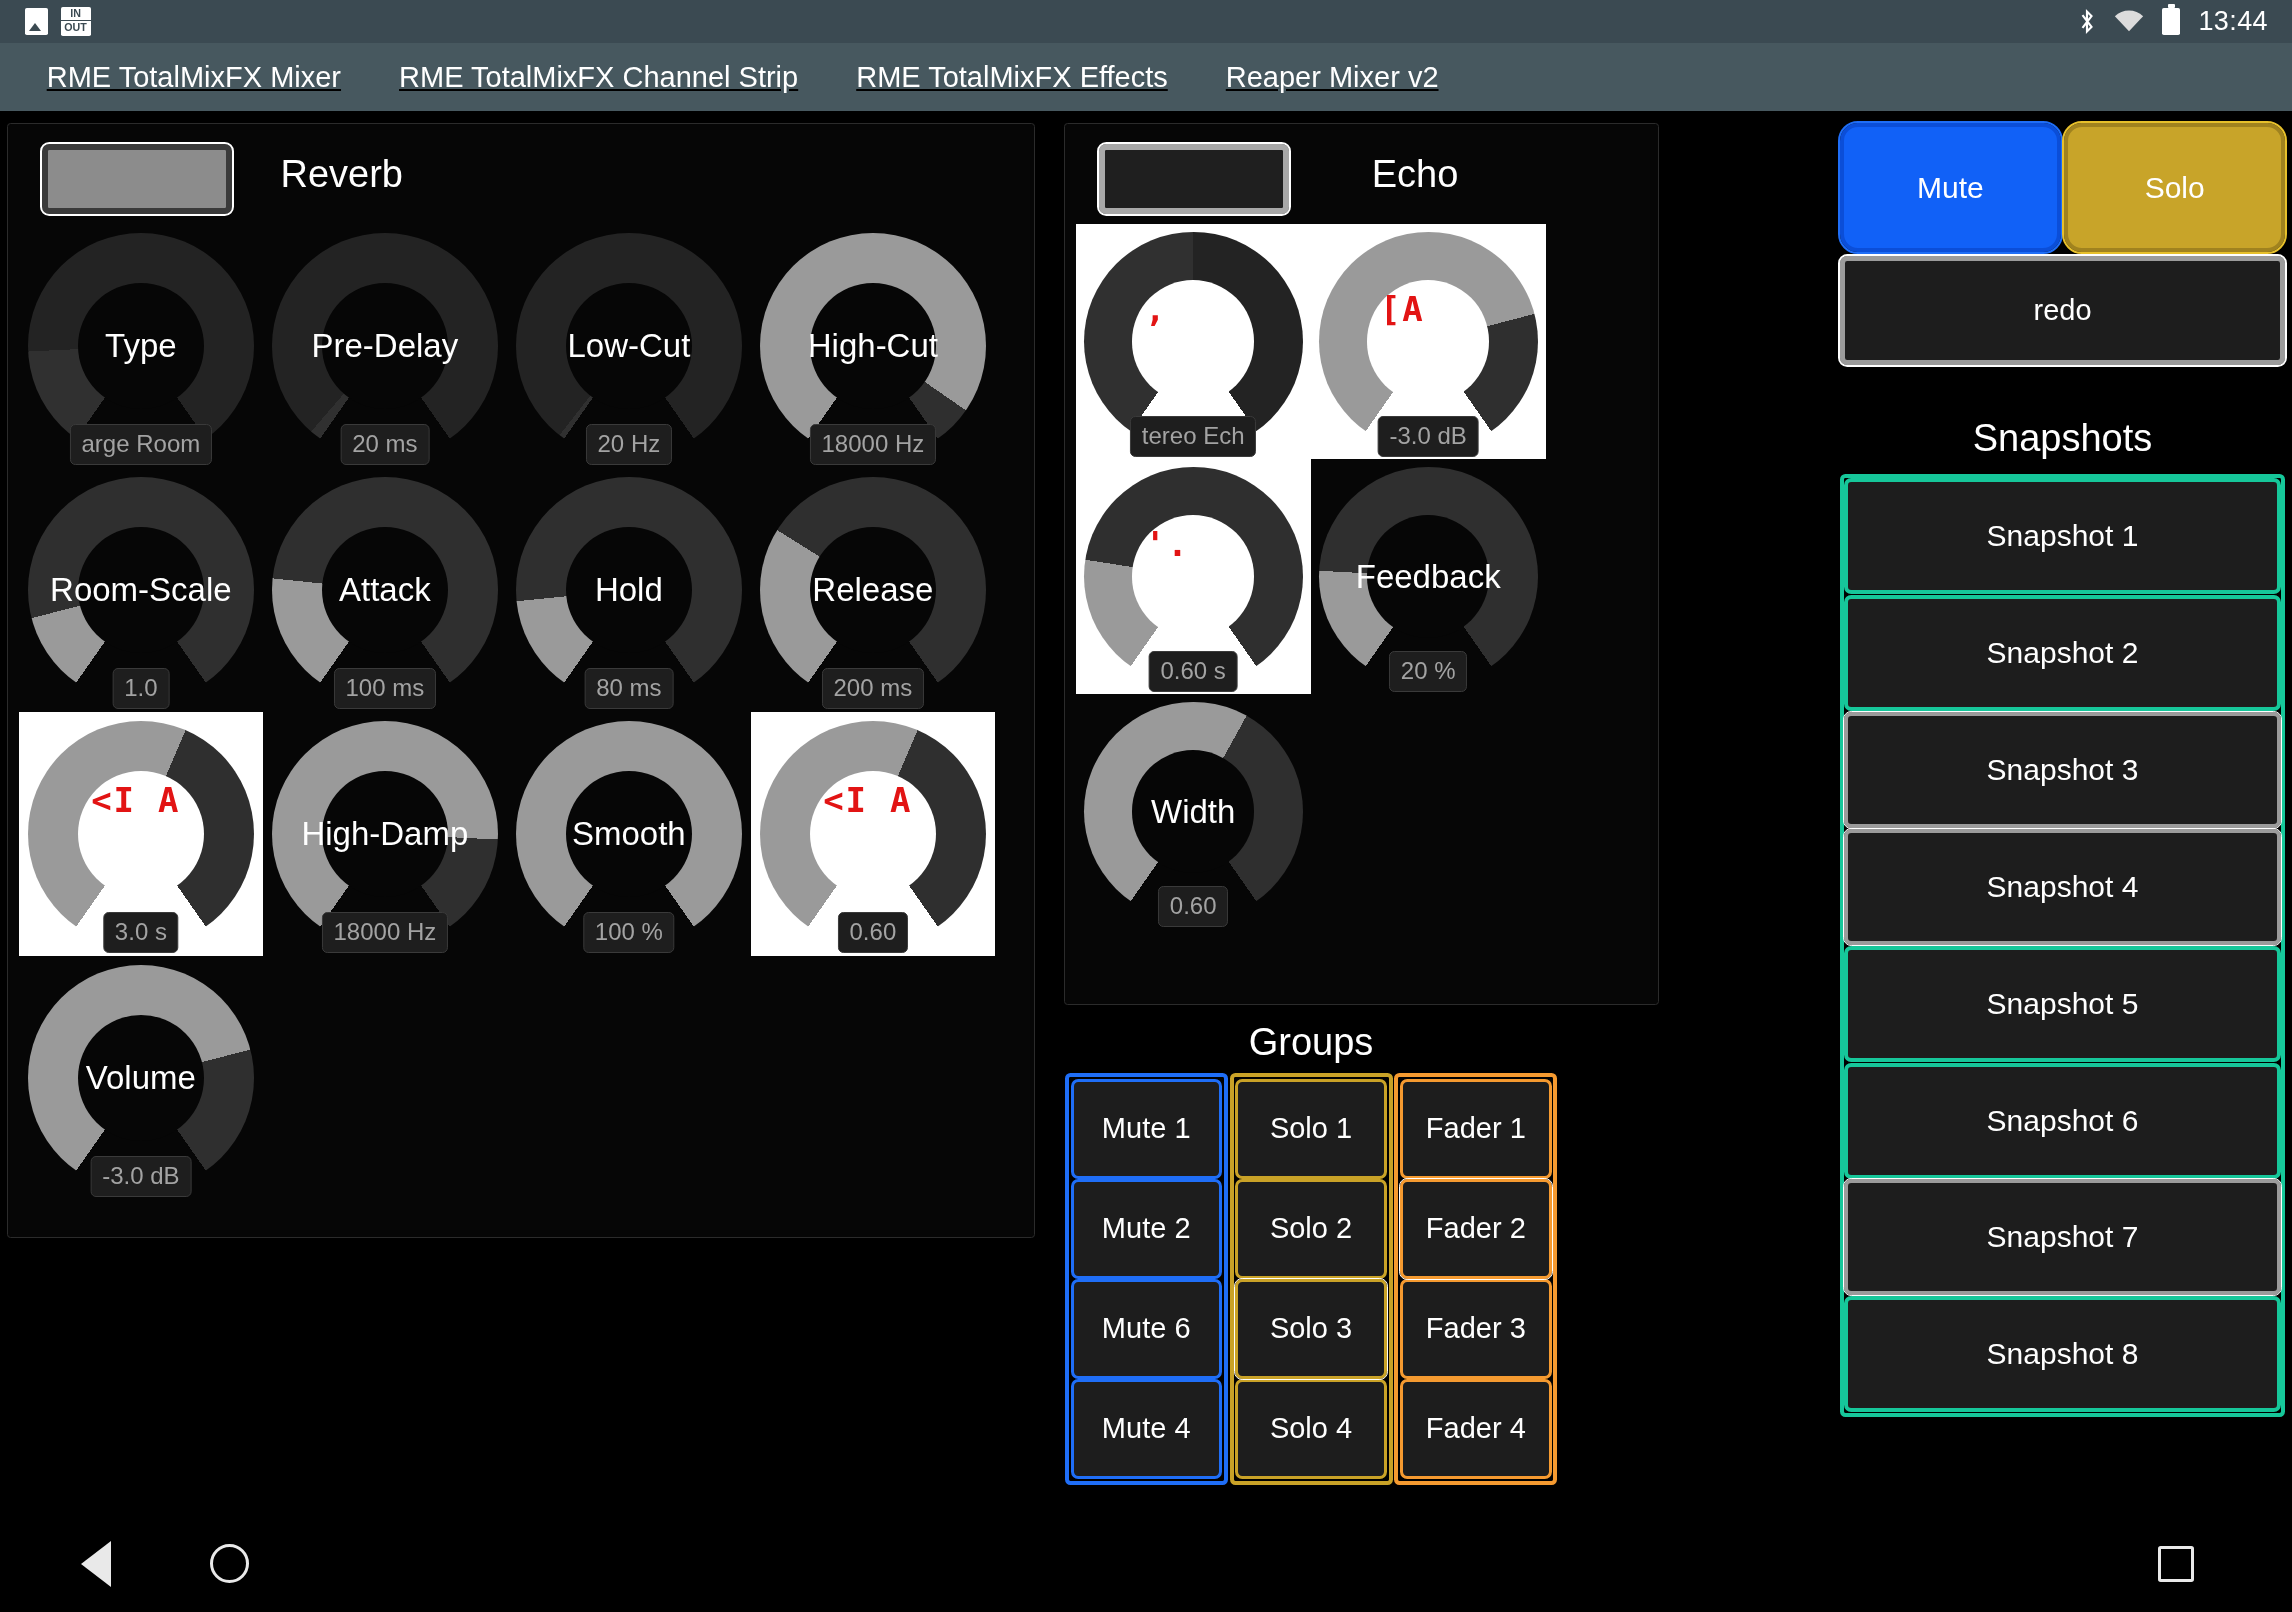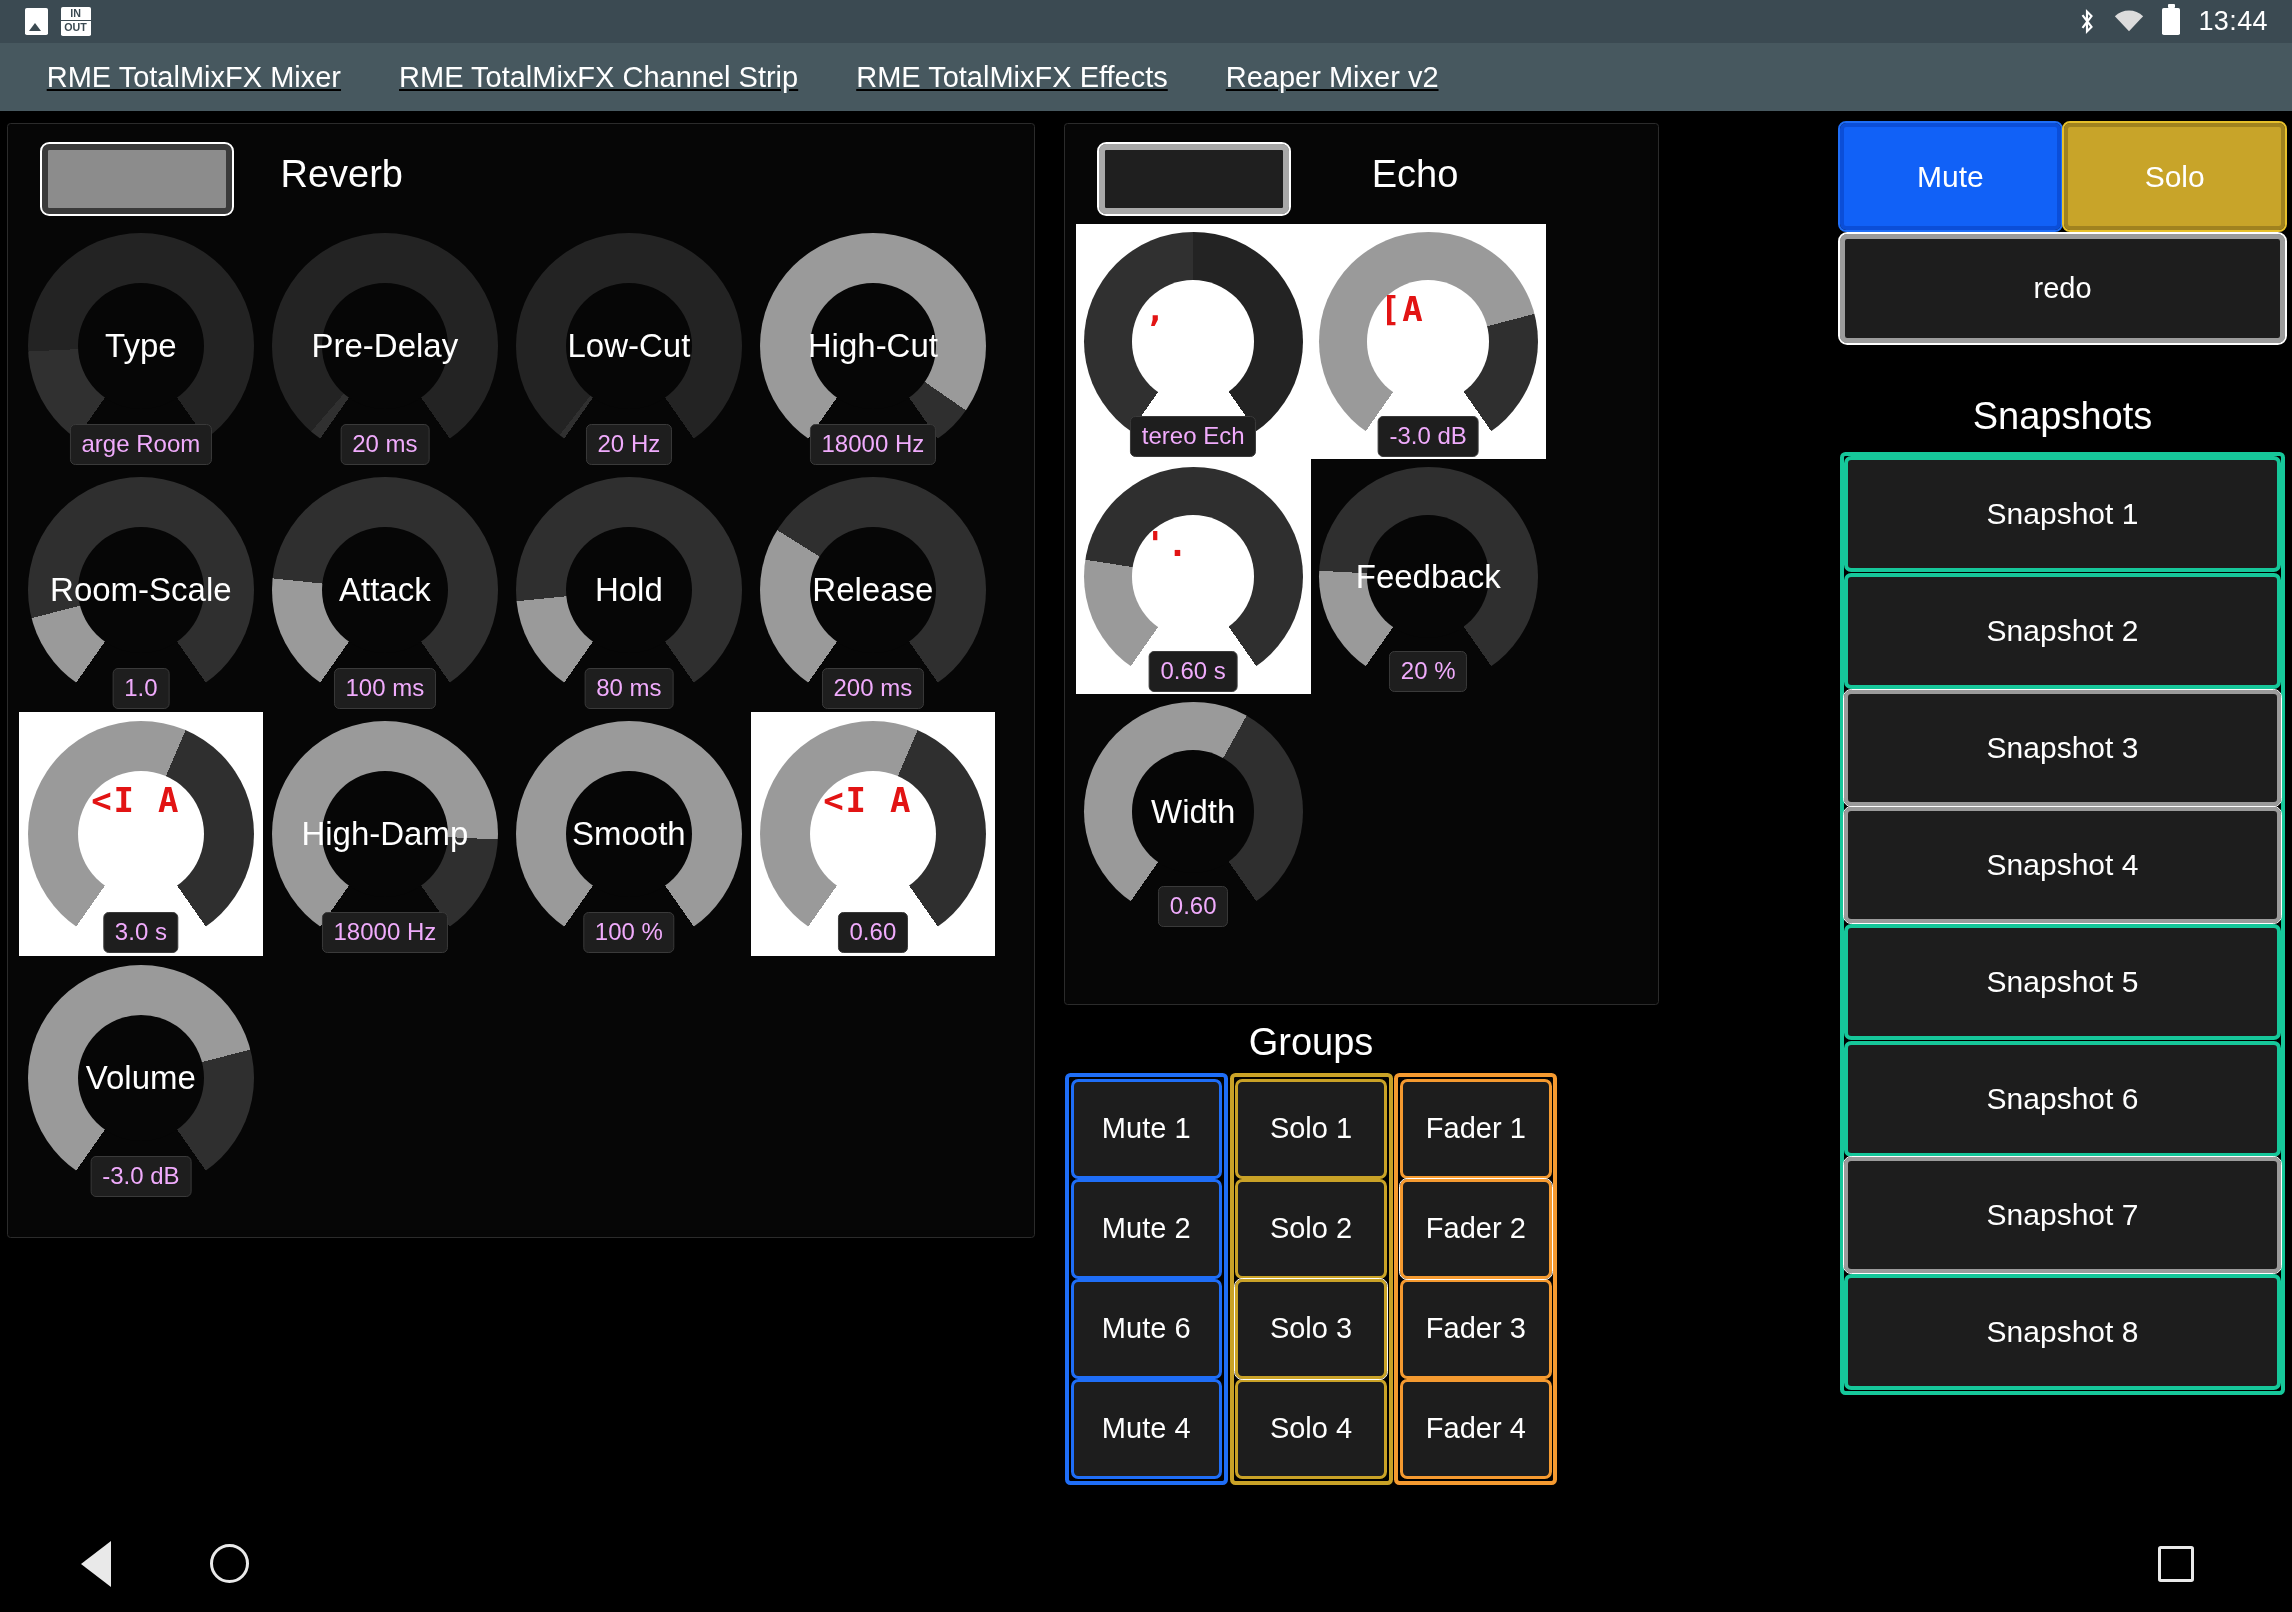--- a/index.html
+++ b/index.html
@@ -135,21 +135,21 @@
     transform: translateY(-50%);
     text-align: center; color: #fff; font-size: 33px;
     white-space: nowrap; pointer-events: none;
     z-index: 4;
   }
   .glitch .knob-label { color: #fff; }
   .knob-value {
     position: absolute; left: 50%; bottom: -5.4px;
     transform: translateX(-50%);
     background: #1e1e1e; border: 0.9px solid #3a3a3a; border-radius: 5.4px;
-    color: #f0abfc; font-size: 24px;
+    color: #a3a3a3; font-size: 24px;
     padding: 5.4px 10.7px; white-space: nowrap;
     max-width: 143px; overflow: hidden;
     z-index: 5;
   }
   
   .glitch-marks {
     position: absolute; left: 28%; top: 26%; width: 48%; height: 22%;
     z-index: 3;
     color: #e21414; font-size: 34px; font-weight: bold;
     letter-spacing: 1.8px;
@@ -184,22 +184,22 @@
   .group-col.solo  .group-btn { border-color: #c9a227; }
   .group-col.fader .group-btn { border-color: #f59a30; }
   .group-btn.sel { border-color: #c9c9c9; outline: 1.8px solid #fff; }
 
   
   #right-rail {
     position: absolute; left: 1840px; top: 7.2px; width: 445px;
   }
   .ms-row { display: flex; gap: 3.6px; }
   .ms-btn {
-    flex: 1; height: 107px;
-    border-radius: 6px;
+    flex: 1; height: 129px;
+    border-radius: 18px;
     display: flex; align-items: center; justify-content: center;
     font-size: 30px; color: #fff;
   }
   #mute-main { background: #1161f7; border: 4.5px solid #0b4ed8; outline: 2.7px solid #1f6ef7; }
   #solo-main { background: #c8a429; border: 4.5px solid #a0821f; outline: 2.7px solid #e7c02b; }
   .ur-row { display: flex; gap: 3.6px; margin-top: 3.6px; }
   .ur-btn {
     flex: 1; height: 109px;
     background: #1d1d1d;
     border: 5.4px solid #9b9b9b;

